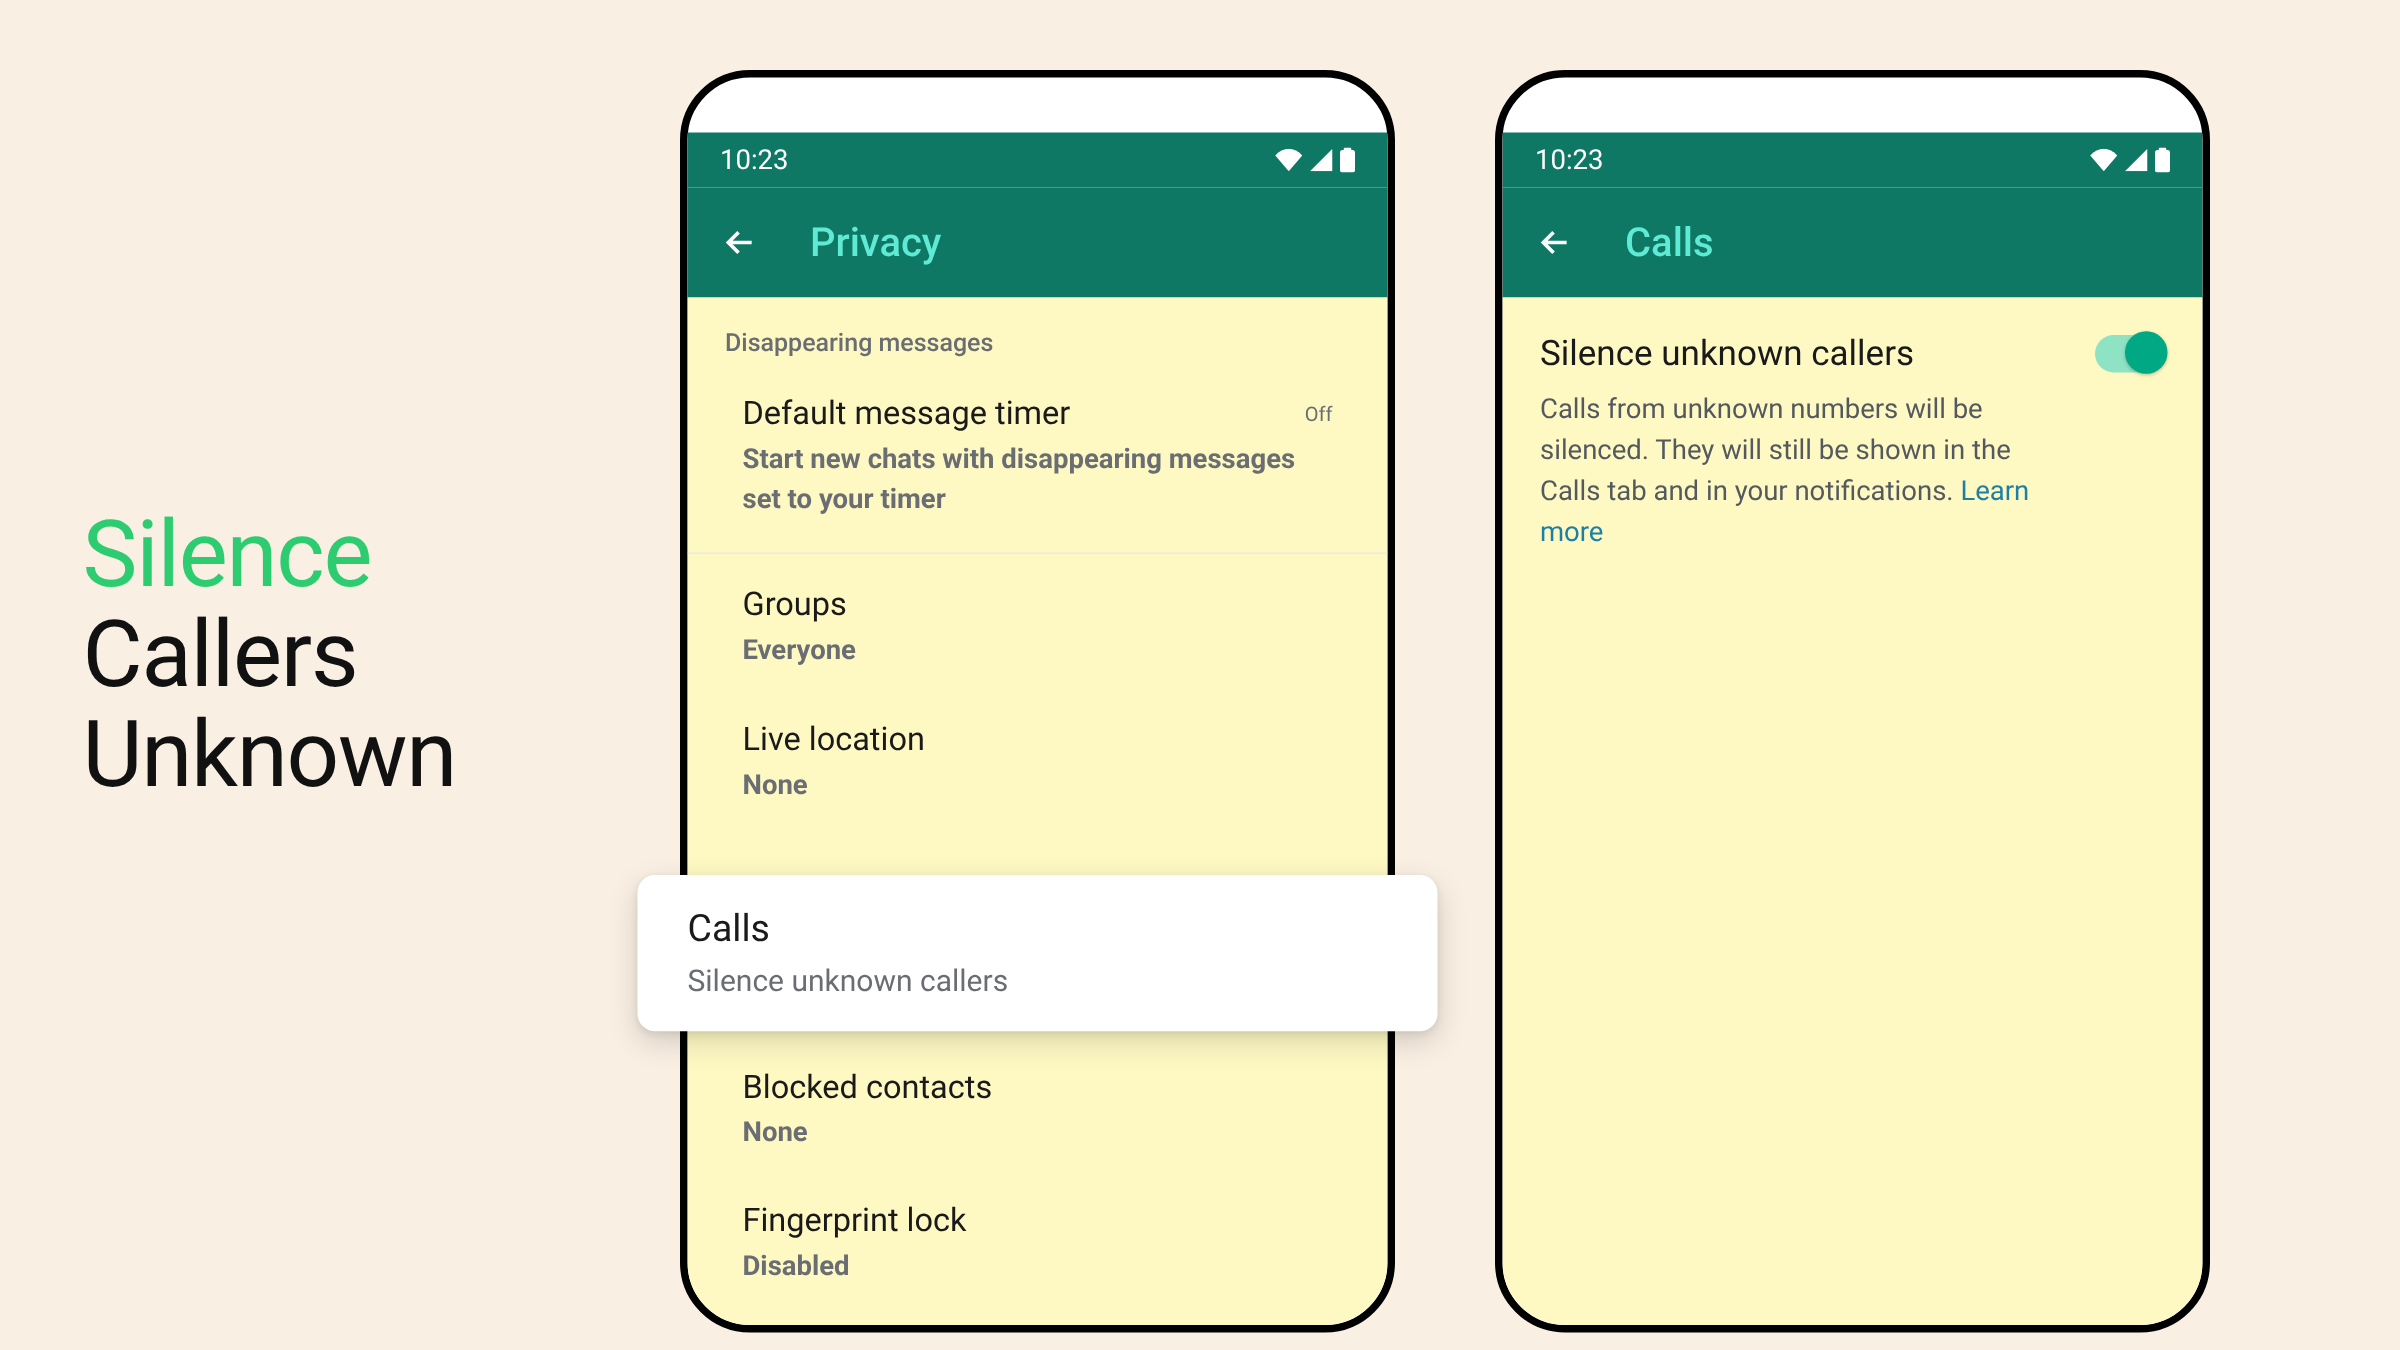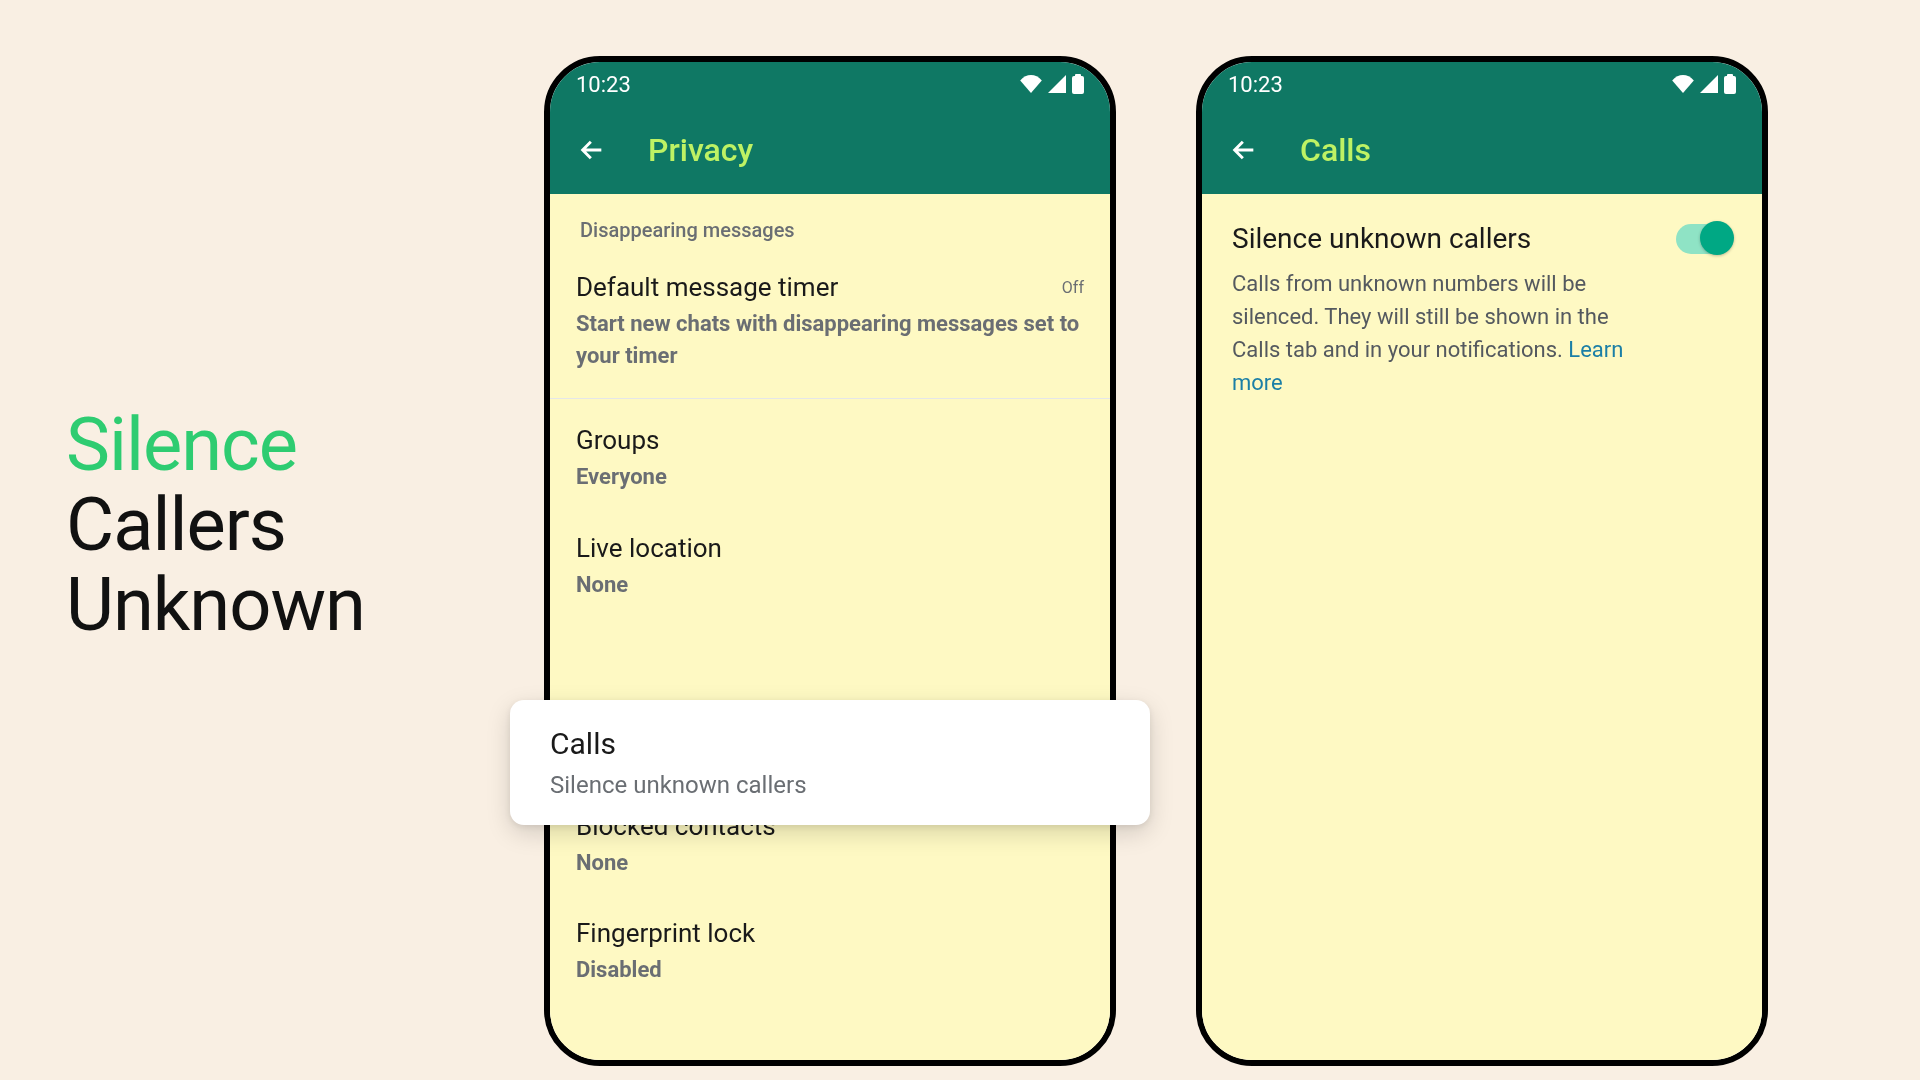--- a/index.html
+++ b/index.html
@@ -37,53 +37,54 @@
 
   .status-bar {
     background: #0f7864;
     height: 44px;
     display: flex;
     align-items: center;
     justify-content: space-between;
     padding: 0 26px;
     color: #fff;
     font-size: 22px;
+    margin-top: 44px;
   }
   .status-icons { display: flex; align-items: center; gap: 6px; }
   .status-icons svg { fill: #fff; }
 
   .app-bar {
     background: #0f7864;
     height: 88px;
     display: flex;
     align-items: center;
     gap: 34px;
     padding: 0 20px;
-    color: #bef264;
+    color: #5eead4;
   }
   .app-bar-title { font-size: 32px; font-weight: 500; }
   .back-btn {
     width: 44px; height: 44px;
     display:flex; align-items:center; justify-content:center;
     border-radius: 50%;
     cursor: pointer;
   }
   .back-btn svg { stroke: #fff; fill: none; stroke-width: 2.5; }
 
   .content { background:#fef9c3; height: calc(100% - 132px); position: relative; }
 
   .section-header {
     padding: 24px 30px 10px;
     font-size: 20px;
     font-weight: 500;
     color: #6a6e73;
   }
 
   .list-item {
-    padding: 20px 26px;
+    padding: 20px 44px;
     display: flex;
     flex-direction: column;
     gap: 6px;
   }
   .list-item .row {
     display: flex;
     justify-content: space-between;
     align-items: center;
   }
   .list-item .title { font-size: 26px; color: #1a1a1a; }

